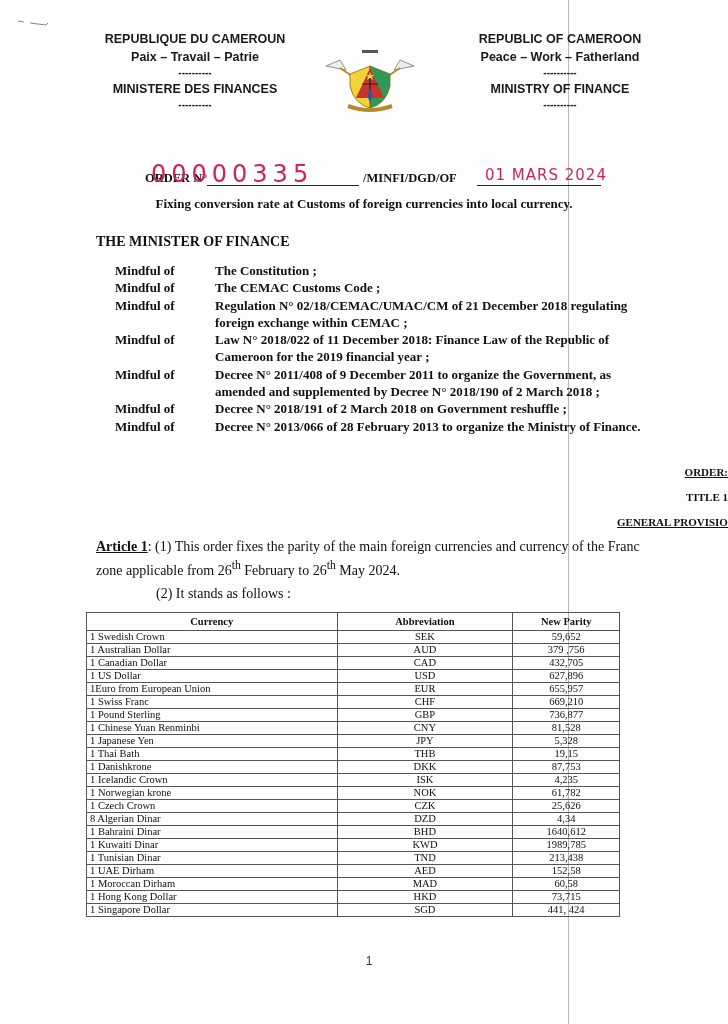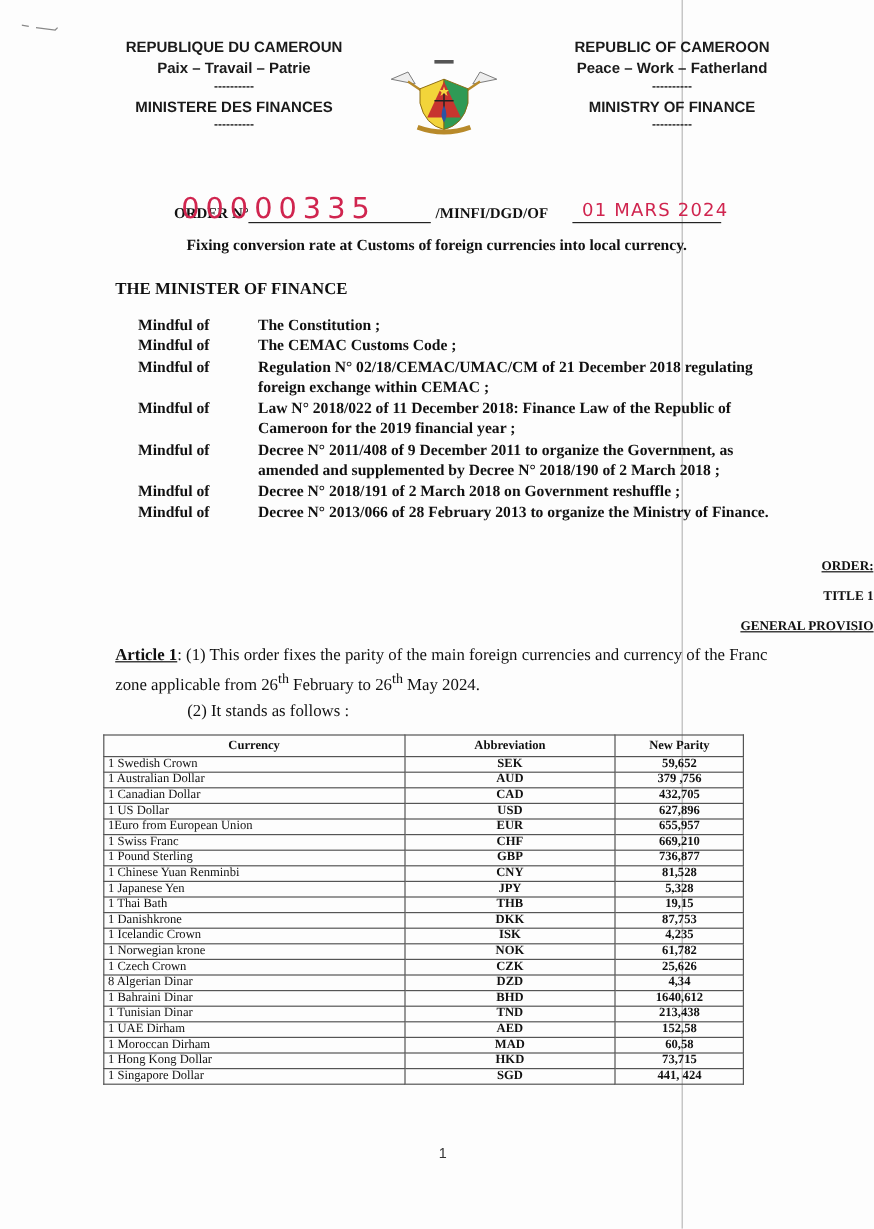--- a/index.html
+++ b/index.html
@@ -24,21 +24,21 @@
   .mrow .k { width:100px; flex:none; }
   .mrow .v { flex:1; }
   .center-h { position:absolute; left:0; width:728px; text-align:right; font-weight:bold; font-size:11px; }
   .u { text-decoration:underline; }
   .art { position:absolute; left:96px; top:537px; width:560px; font-size:14px; line-height:19px; }
   .art b { text-decoration:underline; }
   .art2 { position:absolute; left:156px; top:586px; font-size:14px; }
   table.rates { position:absolute; left:86px; top:612px; width:534px; border-collapse:collapse; font-size:10.5px; }
   table.rates th, table.rates td { border:1px solid #555; padding:0 3px; height:12px; line-height:12px; }
   table.rates th { font-weight:bold; height:17px; text-align:center; }
-  table.rates td.c2, table.rates td.c3 { text-align:center;font-weight:bold; }
+  table.rates td.c2, table.rates td.c3 { text-align:center; }
   .pnum { position:absolute; top:954px; left:0; width:738px; text-align:center; font-family:"Liberation Sans", sans-serif; font-size:12px; color:#333; }
 </style>
 </head>
 <body>
 
 <div class="fold"></div>
 <svg class="scratch" viewBox="0 0 40 8">
     <path d="M0 1 L6 2 M12 3 L28 5 L30 3" stroke="#888" stroke-width="1" fill="none"></path>
   </svg>
 
@@ -208,20 +208,25 @@
         <td class="c1">8 Algerian Dinar</td>
         <td class="c2">DZD</td>
         <td class="c3">4,34</td>
       </tr>
       <tr>
         <td class="c1">1 Bahraini Dinar</td>
         <td class="c2">BHD</td>
         <td class="c3">1640,612</td>
       </tr>
       <tr>
+        <td class="c1">1 Kuwaiti Dinar</td>
+        <td class="c2">KWD</td>
+        <td class="c3">1989,785</td>
+      </tr>
+      <tr>
         <td class="c1">1 Tunisian Dinar</td>
         <td class="c2">TND</td>
         <td class="c3">213,438</td>
       </tr>
       <tr>
         <td class="c1">1 UAE Dirham</td>
         <td class="c2">AED</td>
         <td class="c3">152,58</td>
       </tr>
       <tr>

